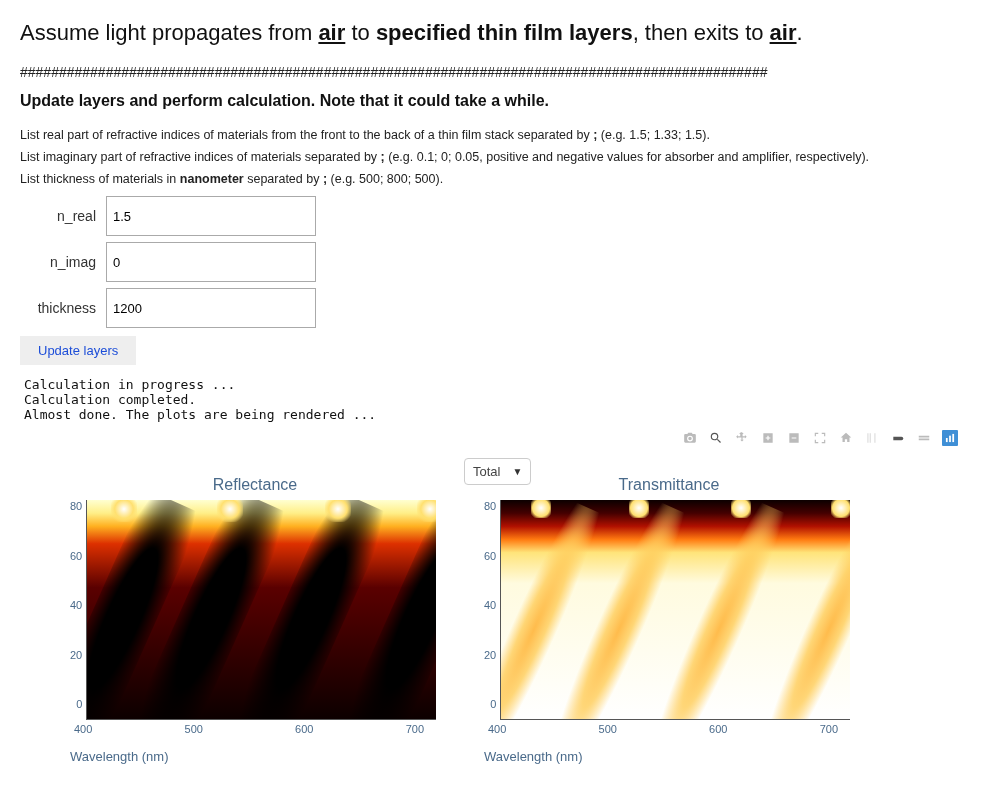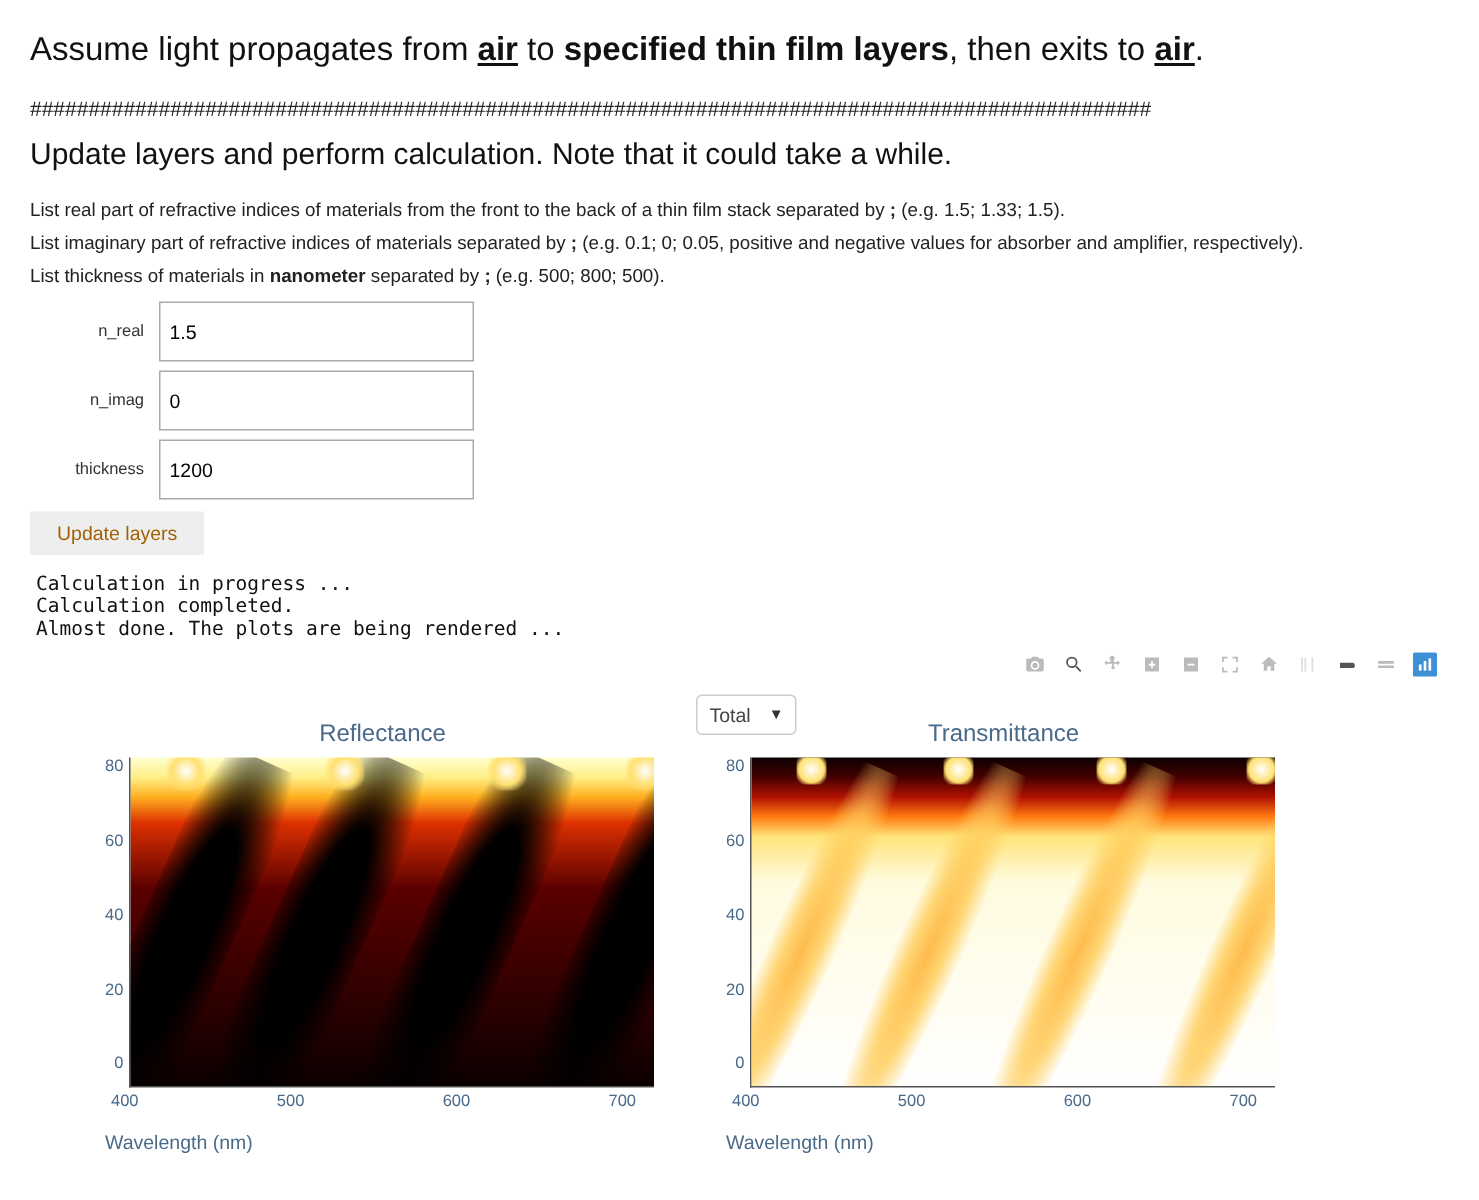--- a/index.html
+++ b/index.html
@@ -20,59 +20,59 @@
   h2.intro .em { font-weight: 700; text-decoration: underline; }
   h2.intro .em2 { font-weight: 700; }
   .hashline {
     font-size: 14px;
     letter-spacing: 0;
     margin: 12px 0;
     color: #222;
     word-break: break-all;
   }
   h2.update {
-    font-size: 20px;
-    font-weight: 400;
+    font-size: 16px;
+    font-weight: 700;
     margin: 10px 0 18px 0;
   }
   p.desc {
     font-size: 12.5px;
     margin: 8px 0;
     color: #222;
   }
   p.desc .b { font-weight: 700; }
   .form-table { margin-top: 10px; }
   .form-row {
     display: flex;
     align-items: center;
     margin-bottom: 6px;
   }
   .form-row label {
     width: 86px;
     text-align: right;
-    font-size: 11px;
+    font-size: 14px;
     padding-right: 10px;
     color: #333;
   }
   .form-row input[type="text"] {
     width: 210px;
     height: 26px;
     padding: 19px 6px;
     font-size: 13px;
     border: 1px solid #aaa;
     background: #fff;
   }
   .btn-update {
     margin-top: 2px;
     margin-left: 0;
     padding: 7px 18px;
     font-size: 13px;
     background: #eee;
     border: none;
-    color: #a16207;
+    color: #1d4ed8;
     cursor: pointer;
   }
   pre.status {
     font-family: ui-monospace, SFMono-Regular, Menlo, Consolas, monospace;
     font-size: 13px;
     margin: 12px 0 8px 4px;
     white-space: pre;
     color: #111;
   }
   .modebar {

